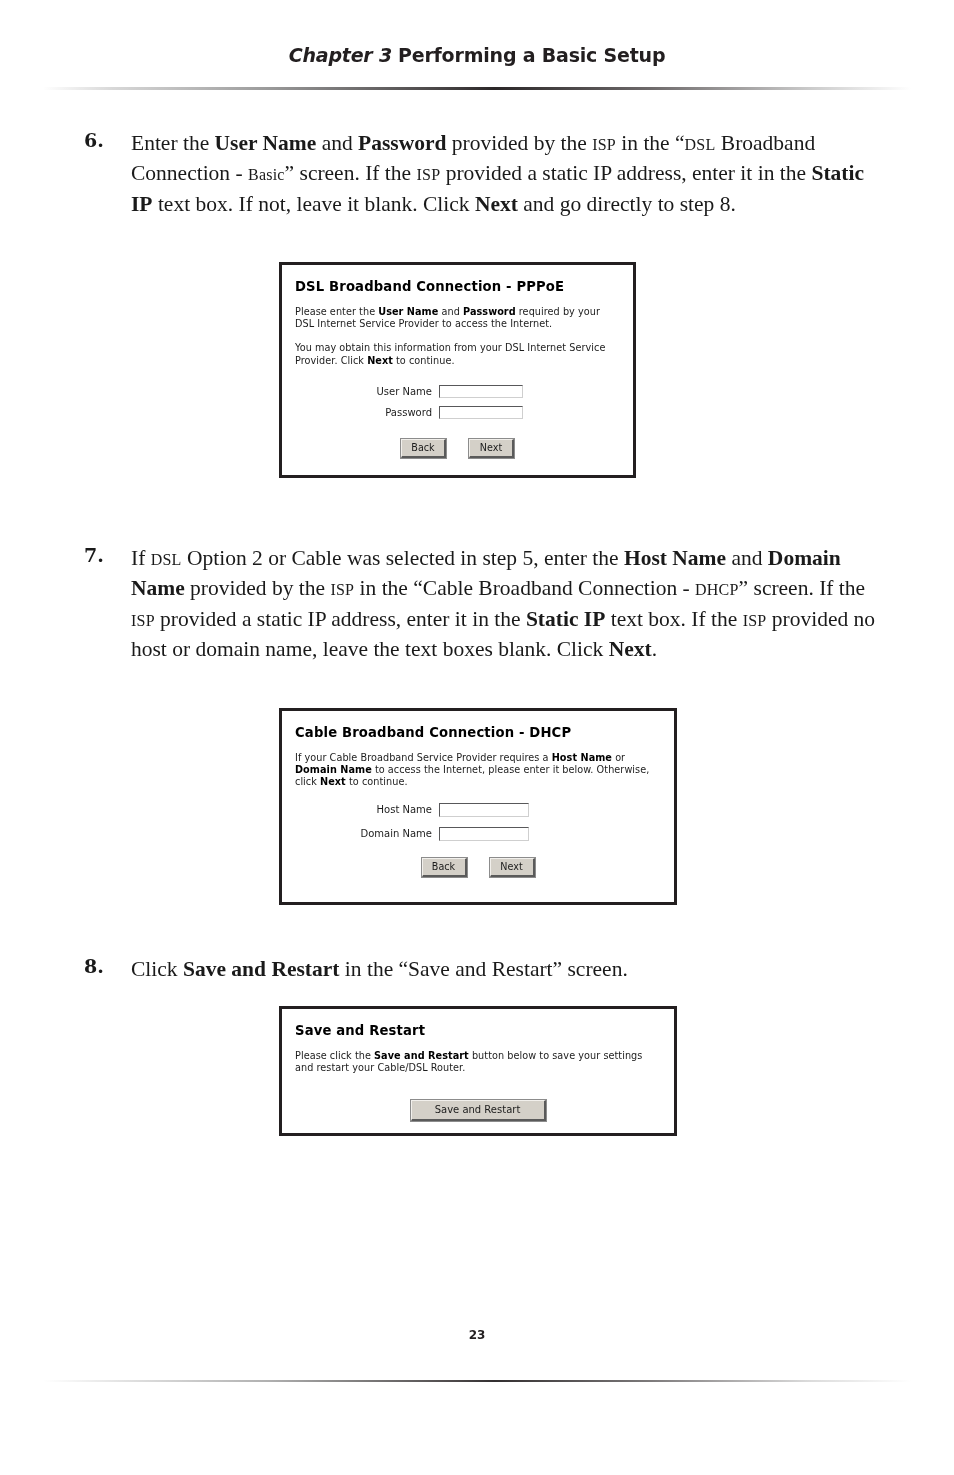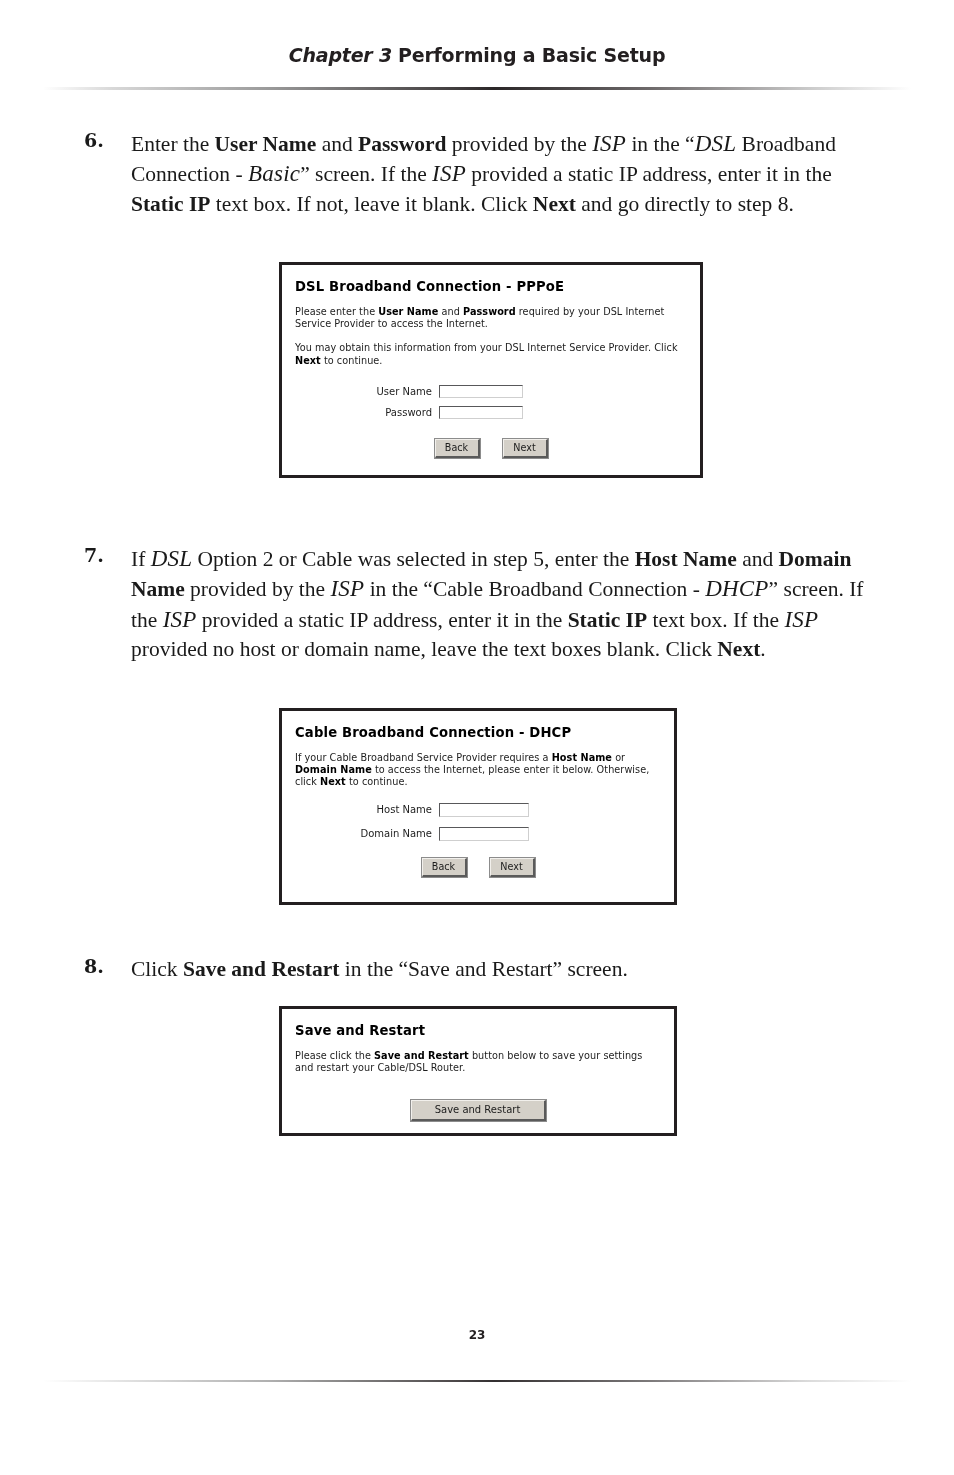--- a/index.html
+++ b/index.html
@@ -83,36 +83,36 @@
   }
   .step .txt {
     margin-left: 47px;
     font-family: "Liberation Serif", serif;
     font-size: 21.5px;
     line-height: 29.3px;
     text-align: left;
     color: #1a1a1a;
   }
   .step .txt b { font-weight: bold; }
-  .sc { font-size: 23px; letter-spacing: 0.2px; font-style: italic; }
+  .sc { font-size: 16px; letter-spacing: 0.2px; }
 
   #step6 { top: 129px; }
   #step7 { top: 544px; }
   #step8 { top: 955px; }
 
   
   .shot {
     position: absolute;
     background: #ffffff;
     border: 3px solid #231f20;
     box-sizing: border-box;
     font-family: "DejaVu Sans", sans-serif;
     color: #000000;
   }
-  #shot-pppoe { left: 279px; top: 262px; width: 424px; height: 216px; }
+  #shot-pppoe { left: 279px; top: 262px; width: 357px; height: 216px; }
   #shot-dhcp  { left: 279px; top: 708px; width: 398px; height: 197px; }
   #shot-save  { left: 279px; top: 1006px; width: 398px; height: 130px; }
 
   .shot .shot-title {
     font-size: 13.2px;
     font-weight: bold;
     letter-spacing: 0.15px;
     color: #000;
     margin: 14px 0 0 13px;
   }

